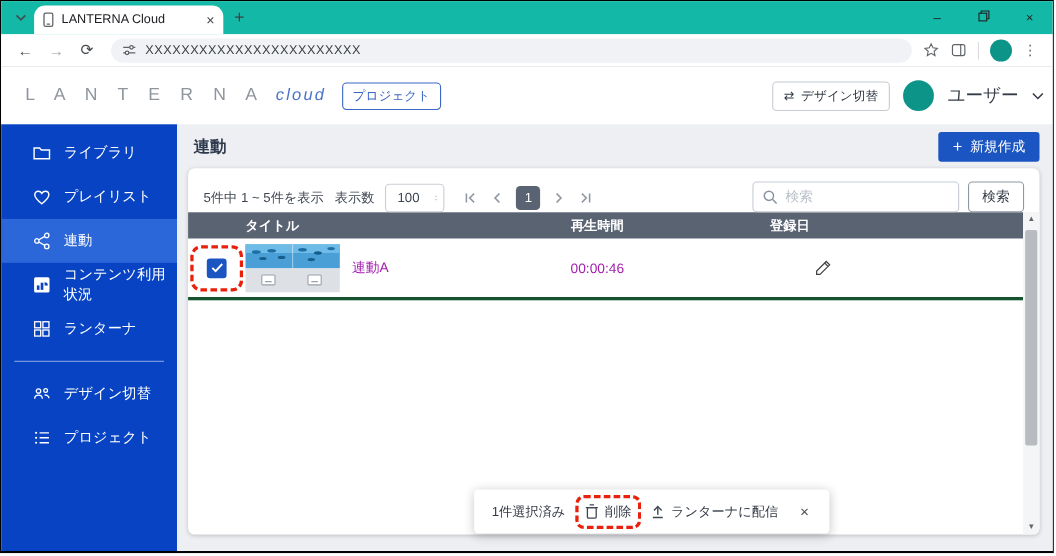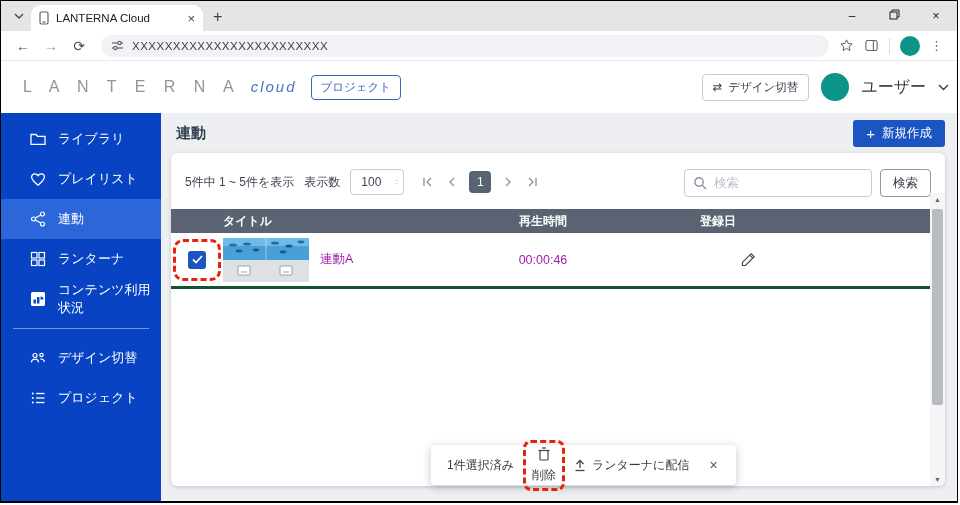--- a/index.html
+++ b/index.html
@@ -2,21 +2,21 @@
 <html><head>
 <meta charset="utf-8">
 <style>
   * { margin:0; padding:0; box-sizing:border-box; }
   html,body { background:#fff; }
   body { font-family:"Liberation Sans","DejaVu Sans",sans-serif; }
   .window { position:relative; width:958px; height:503px; border:1px solid #000;
             border-bottom:2px solid #000; overflow:hidden; background:#fff; }
 
   
-  .tabstrip { height:30px; background:#e5e5e5; display:flex; align-items:flex-end; position:relative; }
+  .tabstrip { height:30px; background:#14b8a6; display:flex; align-items:flex-end; position:relative; }
   .tab-search { position:absolute; left:8px; top:5px; width:20px; height:20px; display:flex; align-items:center; justify-content:center; }
   .tab { margin-left:30px; width:172px; height:26px; background:#fff; border-radius:10px 10px 0 0;
          display:flex; align-items:center; padding:0 8px; gap:7px; }
   .tab-title { font-size:11.5px; color:#202124; flex:1; white-space:nowrap; overflow:hidden; }
   .tab-close { color:#45484d; font-size:13px; line-height:1; }
   .newtab-btn { margin:0 0 6px 10px; color:#3c4043; font-size:16px; line-height:1; }
   .win-controls { position:absolute; right:0; top:0; height:30px; display:flex; align-items:center; }
   .win-btn { width:42px; text-align:center; color:#202124; font-size:12px; }
   .urlrow { height:30px; background:#fff; display:flex; align-items:center; padding:0 10px; gap:4px; border-bottom:1px solid #e8eaed; }
   .nav-ic { width:24px; text-align:center; font-size:14px; color:#474b50; }
@@ -51,21 +51,21 @@
   .side-divider { border-top:1px solid rgba(255,255,255,.45); margin:9px 12px; }
   .content { flex:1; background:#edeff3; position:relative; overflow:hidden; }
   .content-top { height:40px; display:flex; align-items:center; justify-content:space-between; padding:0 12px 0 15px; }
   .page-title { font-size:15px; font-weight:bold; color:#2f3b4d; }
   .create-btn { background:#1b55c1; color:#fff; border:none; border-radius:3px; height:27px;
                 padding:0 13px; font-size:12.5px; display:flex; align-items:center; gap:7px; }
   .create-plus { font-size:15px; font-weight:normal; }
 
   .card { position:absolute; left:10px; right:12px; top:40px; bottom:18px; background:#fff;
           border-radius:6px; box-shadow:0 1px 4px rgba(0,0,0,.18); }
-  .list-toolbar { height:40px; display:flex; align-items:flex-start; justify-content:space-between; padding:0 14px;margin-top:16px; }
+  .list-toolbar { height:40px; display:flex; align-items:flex-end; justify-content:space-between; padding:0 14px; }
   .lt-left { display:flex; align-items:center; gap:10px; font-size:12px; color:#3f4653; }
   .pp-input { width:54px; height:26px; border:1px solid #c9cdd4; border-radius:4px; display:flex;
               align-items:center; padding:0 5px 0 10px; gap:6px; }
   .pp-input input { width:28px; border:none; outline:none; font-size:12px; color:#3f4653; font-family:inherit; }
   .pager { display:flex; align-items:center; gap:13px; margin-left:8px; }
   .pg-ic { display:flex; align-items:center; }
   .page-chip { min-width:22px; height:22px; background:#5a6372; border-radius:4px; color:#fff;
                font-size:12px; display:flex; align-items:center; justify-content:center; }
   .lt-right { display:flex; align-items:center; gap:8px; }
   .search-box { width:188px; height:28px; border:1px solid #c6cbd3; border-radius:4px; display:flex;
@@ -96,21 +96,21 @@
   .vs-thumb { position:absolute; left:2px; right:2px; top:16px; height:196px; background:#b8bbc0; border-radius:2px; }
 
   .selection-bar { position:absolute; left:270px; top:332px; height:40px; background:#fff; border-radius:4px;
                    box-shadow:0 2px 10px rgba(0,0,0,.22); display:flex; align-items:center; gap:18px;
                    padding:0 16px; font-size:12px; color:#333a45; z-index:5; }
   .sb-group { display:flex; align-items:center; gap:6px; }
   .sb-close { font-size:14px; color:#555; padding:0 2px; }
 
   .ann { position:absolute; border:3px dashed #e8210d; pointer-events:none; z-index:9; }
   .ann-checkbox { width:48px; height:42px; left:50%; top:50%; transform:translate(-50%,-50%); border-radius:10px; }
-  .sb-delete-wrap { position:relative;flex-direction:column; }
+  .sb-delete-wrap { position:relative; }
   .ann-delete { left:-9px; right:-9px; top:-7px; bottom:-7px; border-radius:8px; }
 
   svg { display:block; }
 </style>
 </head>
 <body>
 
 <div class="window">
 
   <div class="tabstrip">
@@ -223,38 +223,38 @@
               <circle cx="13.5" cy="14" r="2" fill="none" stroke="#fff" stroke-width="1.2"></circle>
               <line x1="6.3" y1="8" x2="11.7" y2="4.9" stroke="#fff" stroke-width="1.2"></line>
               <line x1="6.3" y1="10" x2="11.7" y2="13.1" stroke="#fff" stroke-width="1.2"></line>
             </svg>
           </span>
         <span>連動</span>
       </div>
       <div class="side-item">
         <span>
             <svg width="18" height="18" viewBox="0 0 18 18">
+              <rect x="2" y="2" width="14" height="14" rx="1.5" fill="#fff"></rect>
+              <rect x="4.5" y="9.5" width="2.4" height="4" fill="#0743c2"></rect>
+              <rect x="8" y="7" width="2.4" height="6.5" fill="#0743c2"></rect>
+              <path d="M11.5 6.5a3 3 0 0 1 3 3h-3z" fill="#0743c2"></path>
+            </svg>
+          </span>
+        <span>コンテンツ利用状況</span>
+      </div>
+      <div class="side-item">
+        <span>
+            <svg width="18" height="18" viewBox="0 0 18 18">
               <rect x="2.5" y="2.5" width="5.5" height="5.5" fill="none" stroke="#fff" stroke-width="1.2"></rect>
               <rect x="10" y="2.5" width="5.5" height="5.5" fill="none" stroke="#fff" stroke-width="1.2"></rect>
               <rect x="2.5" y="10" width="5.5" height="5.5" fill="none" stroke="#fff" stroke-width="1.2"></rect>
               <rect x="10" y="10" width="5.5" height="5.5" fill="none" stroke="#fff" stroke-width="1.2"></rect>
             </svg>
           </span>
         <span>ランターナ</span>
-      </div>
-      <div class="side-item">
-        <span>
-            <svg width="18" height="18" viewBox="0 0 18 18">
-              <rect x="2" y="2" width="14" height="14" rx="1.5" fill="#fff"></rect>
-              <rect x="4.5" y="9.5" width="2.4" height="4" fill="#0743c2"></rect>
-              <rect x="8" y="7" width="2.4" height="6.5" fill="#0743c2"></rect>
-              <path d="M11.5 6.5a3 3 0 0 1 3 3h-3z" fill="#0743c2"></path>
-            </svg>
-          </span>
-        <span>コンテンツ利用状況</span>
       </div>
       <div class="side-divider"></div>
       <div class="side-item">
         <span>
             <svg width="18" height="18" viewBox="0 0 18 18">
               <circle cx="6" cy="6.5" r="2" fill="none" stroke="#fff" stroke-width="1.2"></circle>
               <path d="M2.5 13.5c0-2 1.6-3.3 3.5-3.3s3.5 1.3 3.5 3.3" fill="none" stroke="#fff" stroke-width="1.2"></path>
               <circle cx="12.5" cy="6" r="1.7" fill="none" stroke="#fff" stroke-width="1.2"></circle>
               <path d="M11.5 10.2c2-.4 4 .9 4 2.9" fill="none" stroke="#fff" stroke-width="1.2"></path>
             </svg>

